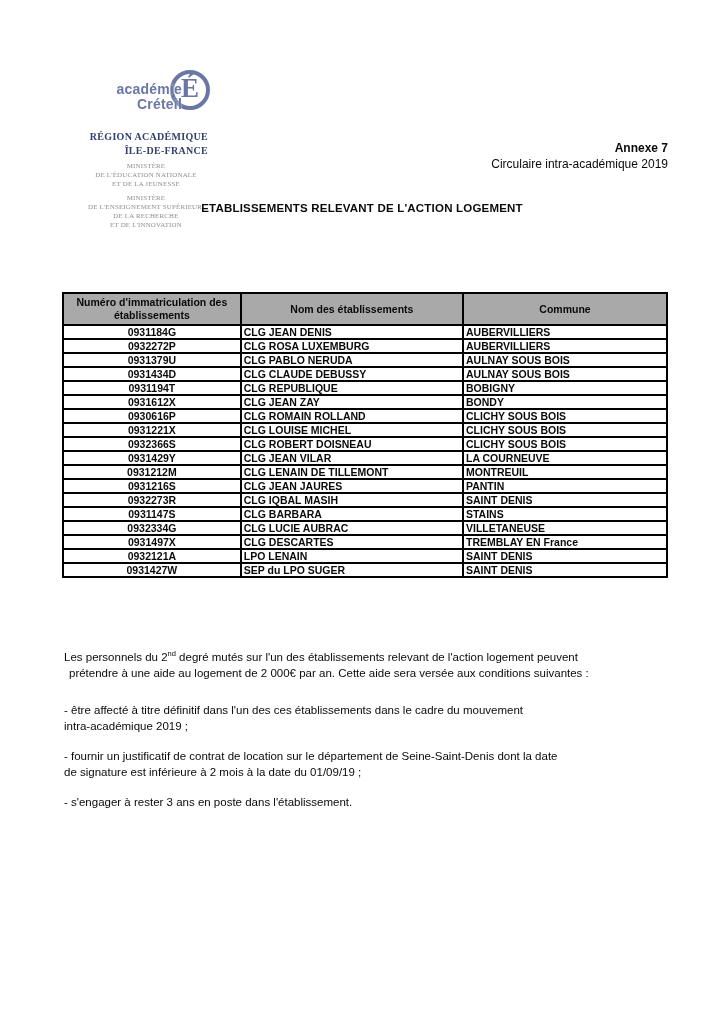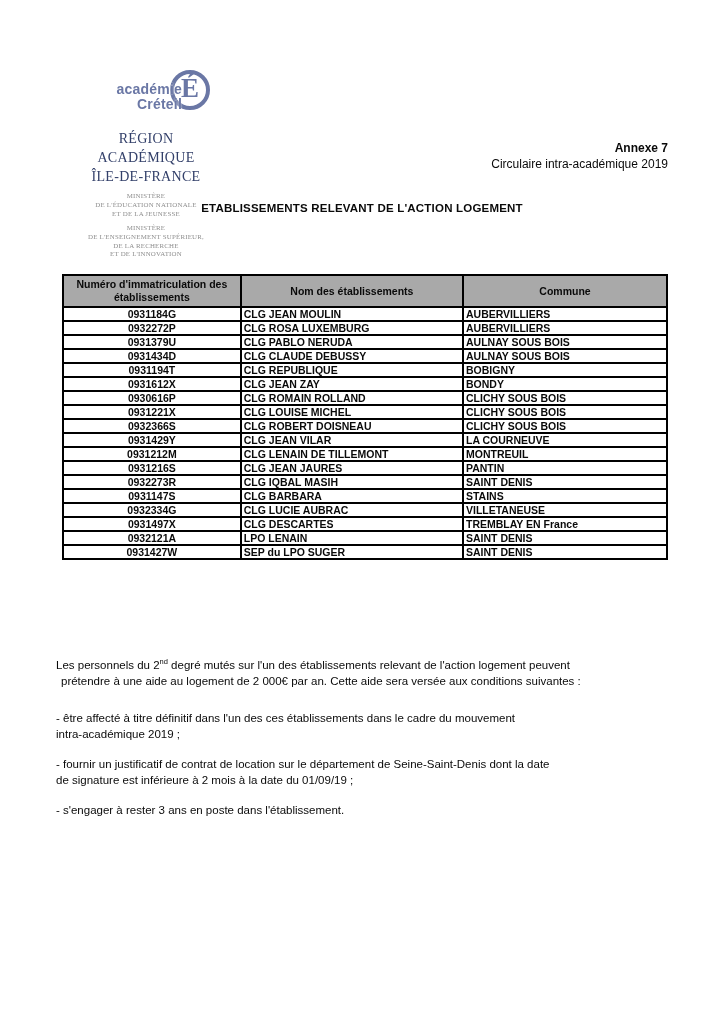--- a/index.html
+++ b/index.html
@@ -21,63 +21,63 @@
     font-family:"Liberation Serif", serif; font-weight:bold;
     font-size:27px; color:#6a77a5; line-height:1; margin-top:-4px;
   }
   .academie-wordmark {
     position:absolute; right:26px; top:14px; text-align:right;
     color:#6a77a5; font-weight:bold; font-size:14px; line-height:1.1;
     letter-spacing:0.2px; z-index:2;
     text-shadow:0 0 2px #ffffff;
   }
   .region {
-    font-family:"Liberation Serif", serif; font-weight:normal;
-    font-size:14px; line-height:1.35; color:#33406a; letter-spacing:0.3px;
+    font-family:"Liberation Serif", serif; font-weight:bold;
+    font-size:10px; line-height:1.35; color:#33406a; letter-spacing:0.3px;text-align:right;
   }
   .ministry {
     font-family:"Liberation Serif", serif;
     font-size:6.9px; line-height:1.3; color:#8e8e8e; letter-spacing:0.2px;
     margin-top:5px;
   }
 
   
   .annexe-block { position:absolute; right:56px; top:140px; text-align:right; font-size:12px; line-height:16px; }
   .annexe-line { font-weight:bold; }
 
   
   .doc-title {
     position:absolute; left:0; top:202px; width:100%;
     text-align:center; font-weight:bold; font-size:11.5px; letter-spacing:0.2px;
   }
 
   
   table.etabs {
-    position:absolute; left:62px; top:274px; width:606px;
+    position:absolute; left:62px; top:292px; width:606px;
     border-collapse:collapse; table-layout:fixed;
   }
   table.etabs th, table.etabs td { border:2px solid #000; overflow:hidden; }
   table.etabs th {
     background:#a9a9a9; font-weight:bold; font-size:10.5px;
     height:30px; line-height:13px; vertical-align:middle; padding:0 4px;
   }
   table.etabs td {
     font-weight:bold; font-size:10.5px; height:12px; line-height:12px;
     padding:0 2px; vertical-align:middle; white-space:nowrap;
   }
   .col-num { width:176px; }
   .col-nom { width:220px; }
   .col-com { width:202px; }
   td.cell-num { text-align:center; }
   td.cell-nom, td.cell-commune { text-align:left; padding-left:3px; }
 
   
   .body-text {
-    position:absolute; left:56px; top:650px; width:566px;
-    font-size:11.5px; line-height:15.5px;margin-top:8px;
+    position:absolute; left:64px; top:650px; width:566px;
+    font-size:11.5px; line-height:15.5px;
   }
   .body-text sup { font-size:7.5px; vertical-align:super; line-height:0; }
   .indent { padding-left:5px; }
   .bullet { margin-top:15px; white-space:pre-line; }
   .bullet-first { margin-top:22px; }
 </style>
 </head>
 <body>
 
 <div class="page">
@@ -125,21 +125,21 @@
     <thead>
       <tr>
         <th>Numéro d'immatriculation des établissements</th>
         <th>Nom des établissements</th>
         <th>Commune</th>
       </tr>
     </thead>
     <tbody>
         <tr>
           <td class="cell-num">0931184G</td>
-          <td class="cell-nom">CLG JEAN MOULIN</td>
+          <td class="cell-nom">CLG JEAN DENIS</td>
           <td class="cell-commune">AUBERVILLIERS</td>
         </tr>
         <tr>
           <td class="cell-num">0932272P</td>
           <td class="cell-nom">CLG ROSA LUXEMBURG</td>
           <td class="cell-commune">AUBERVILLIERS</td>
         </tr>
         <tr>
           <td class="cell-num">0931379U</td>
           <td class="cell-nom">CLG PABLO NERUDA</td>

